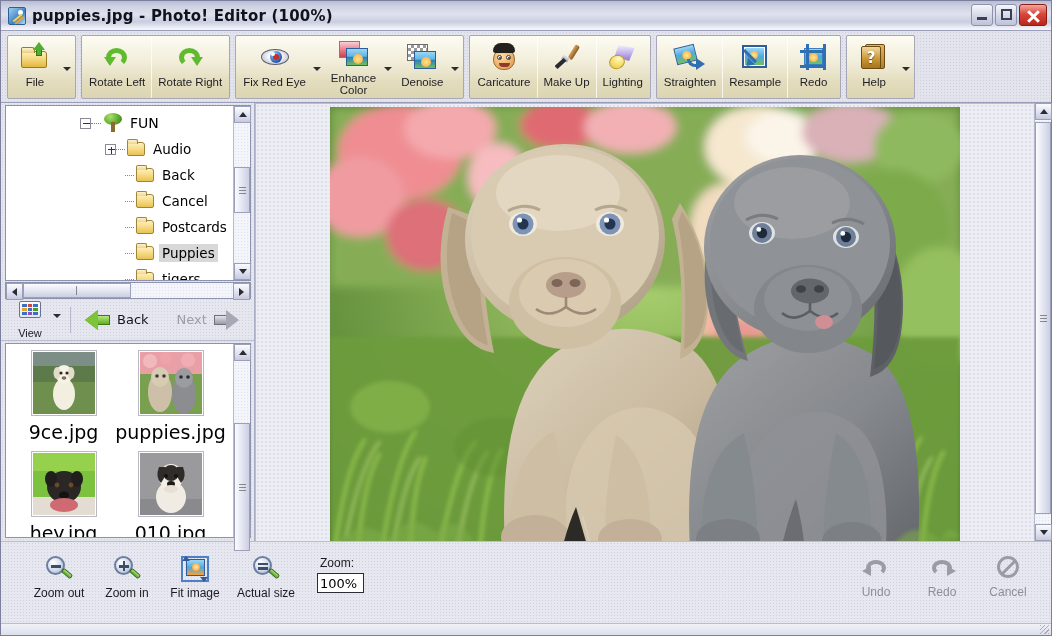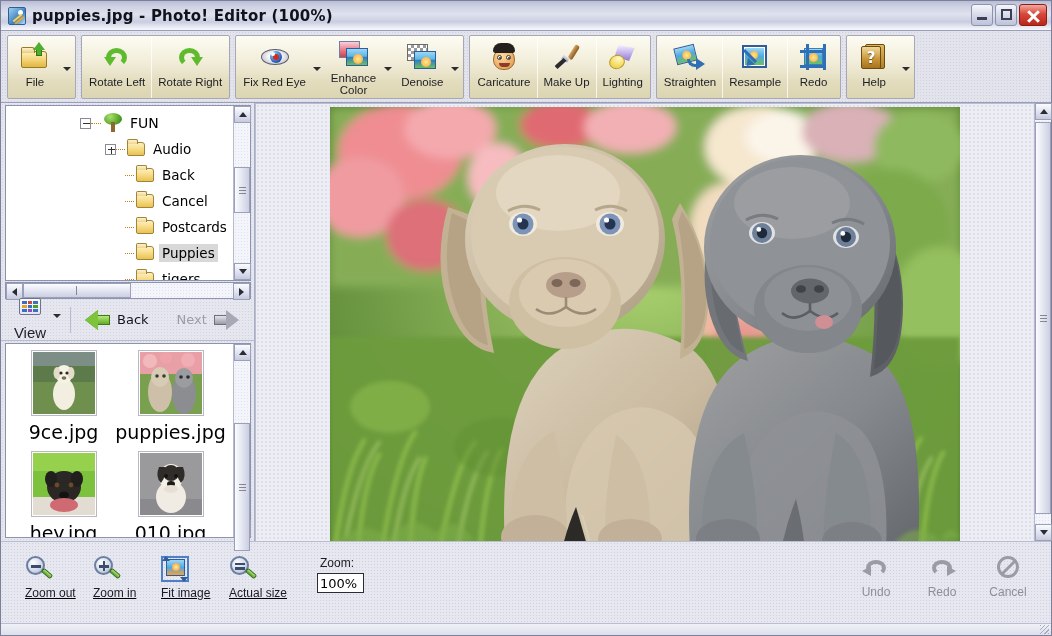--- a/index.html
+++ b/index.html
@@ -288,21 +288,21 @@
   
   #navbar { height:42px; flex:0 0 42px; display:flex; align-items:center; padding:0 4px 0 8px;
     border-bottom:1px solid #b9bdd0; }
   .view-btn { display:flex; flex-direction:column; align-items:center; width:42px; cursor:default; }
   .view-ic { width:22px;height:17px;border:1px solid #6b7390;border-radius:2px;
     background:linear-gradient(180deg,#fdfdff,#e3e6f2); position:relative; display:grid;
     grid-template-columns:repeat(3,1fr); grid-template-rows:repeat(3,1fr); gap:1px; padding:2px; }
   .view-ic s { display:block; background:#3b6fc0; }
   .view-ic s:nth-child(2){background:#d04a3a;} .view-ic s:nth-child(4){background:#e2a32c;}
   .view-ic s:nth-child(6){background:#4f9c23;} .view-ic s:nth-child(8){background:#8a52b8;}
-  .view-lbl { font-size:15px; color:#22222a; margin-top:9px; }
+  .view-lbl { font-size:11px; color:#22222a; margin-top:9px; }
   .sep-v { width:1px; height:26px; background:#b6bace; margin:0 8px 0 6px; }
   .arrow-btn { display:flex; align-items:center; gap:6px; padding:0 6px; cursor:default; }
   .big-arrow { width:26px;height:20px; position:relative; }
   .big-arrow .shaft { position:absolute;top:5px;width:13px;height:10px; }
   .big-arrow .head { position:absolute; top:0; width:0;height:0;
     border-top:10px solid transparent; border-bottom:10px solid transparent; }
   .big-arrow.green .shaft{ left:12px; background:linear-gradient(180deg,#b6e87a,#62ad28); border:1px solid #3f7a12; border-left:none;}
   .big-arrow.green .head{ left:0; border-right:13px solid #7ec43a; filter:drop-shadow(0 0 0 #3f7a12);}
   .big-arrow.gray .shaft{ left:1px; background:linear-gradient(180deg,#e3e3e8,#9a9aa6); border:1px solid #70707c; border-right:none;}
   .big-arrow.gray .head{ right:0; border-left:13px solid #a8a8b4;}
@@ -331,21 +331,21 @@
   #photo { width:630px; height:442px; margin-top:3px; position:relative; overflow:hidden; }
 
   
   #bottombar { height:82px; flex:0 0 82px; display:flex; align-items:flex-start;
     padding:14px 10px 0 24px;
     background:#e7e8ef;
     background-image: radial-gradient(#ccd0e2 0.6px, transparent 0.7px);
     background-size:3px 3px;
     border-top:1px solid #b9bdd0;
   }
-  .zbtn { width:68px; display:flex; flex-direction:column; align-items:flex-start; cursor:default;text-decoration:underline; }
+  .zbtn { width:68px; display:flex; flex-direction:column; align-items:center; cursor:default; }
   .zbtn .zl { font-size:12px; color:#1a1a22; margin-top:4px; white-space:nowrap;}
   .mag { position:relative; width:28px;height:26px; }
   .mag .lens { position:absolute; left:1px; top:0; width:19px;height:19px;border-radius:50%;
     border:2px solid #6d7fa0;
     background:radial-gradient(circle at 35% 30%,#fdfeff,#cfd8e8 60%,#9aa8c2);}
   .mag .hdl { position:absolute; left:16px; top:15px; width:12px;height:5px;border-radius:2px;
     background:linear-gradient(180deg,#b6e87a,#4f9c23); border:1px solid #2f6b12; transform:rotate(40deg);}
   .mag .sgn, .mag .sgn2 { position:absolute; background:#3b4d6b; }
   .mag .sgn { left:6px; top:9px; width:10px; height:2.5px; }
   .mag .sgn2 { left:9.7px; top:5.2px; width:2.5px; height:10px; }

